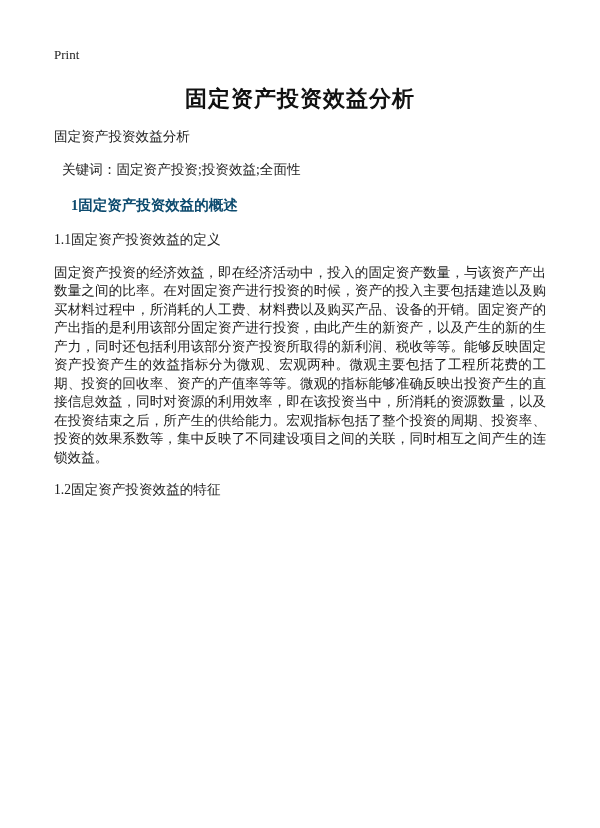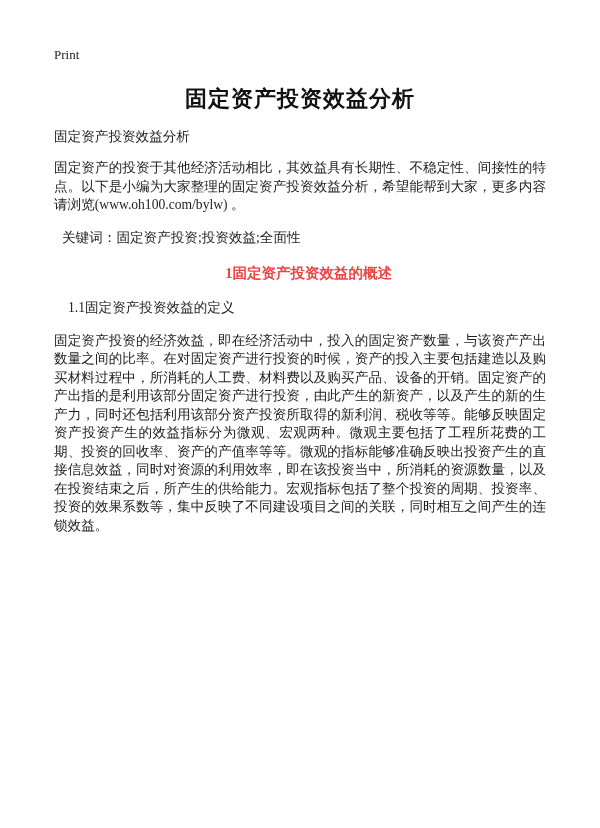--- a/index.html
+++ b/index.html
@@ -58,48 +58,47 @@
     font-size: 13.6px;
     line-height: 18.5px;
     color: #1d1d1d;
   }
   h2.section-heading {
     margin: 17px 0 16px 0;
     padding-left: 17px;
     font-size: 14.5px;
     line-height: 19px;
     font-weight: bold;
-    color: #ef4444;
-    text-align: center;
+    color: #0c4a6e;
   }
   h3.subsection-heading {
-    margin: 14px 14px;
+    margin: 14px 0;
     font-size: 13.6px;
     line-height: 18.5px;
     font-weight: normal;
     color: #1d1d1d;
   }
 </style>
 </head>
 <body>
 
 <div class="page">
 
   <span class="print-label">Print</span>
 
   <h1 class="doc-title">固定资产投资效益分析</h1>
 
   <p class="doc-subtitle">固定资产投资效益分析</p>
 
-  <p class="body-para">固定资产的投资于其他经济活动相比，其效益具有长期性、不稳定性、间接性的特点。以下是小编为大家整理的固定资产投资效益分析，希望能帮到大家，更多内容请浏览(www.oh100.com/bylw) 。</p>
 
 
   <p class="keywords-line">关键词：固定资产投资;投资效益;全面性</p>
 
   <h2 class="section-heading">1固定资产投资效益的概述</h2>
 
   <h3 class="subsection-heading">1.1固定资产投资效益的定义</h3>
 
   <p class="body-para">固定资产投资的经济效益，即在经济活动中，投入的固定资产数量，与该资产产出数量之间的比率。在对固定资产进行投资的时候，资产的投入主要包括建造以及购买材料过程中，所消耗的人工费、材料费以及购买产品、设备的开销。固定资产的产出指的是利用该部分固定资产进行投资，由此产生的新资产，以及产生的新的生产力，同时还包括利用该部分资产投资所取得的新利润、税收等等。能够反映固定资产投资产生的效益指标分为微观、宏观两种。微观主要包括了工程所花费的工期、投资的回收率、资产的产值率等等。微观的指标能够准确反映出投资产生的直接信息效益，同时对资源的利用效率，即在该投资当中，所消耗的资源数量，以及在投资结束之后，所产生的供给能力。宏观指标包括了整个投资的周期、投资率、投资的效果系数等，集中反映了不同建设项目之间的关联，同时相互之间产生的连锁效益。</p>
 
+  <h3 class="subsection-heading">1.2固定资产投资效益的特征</h3>
 
 
 </div>
 
 </body></html>

